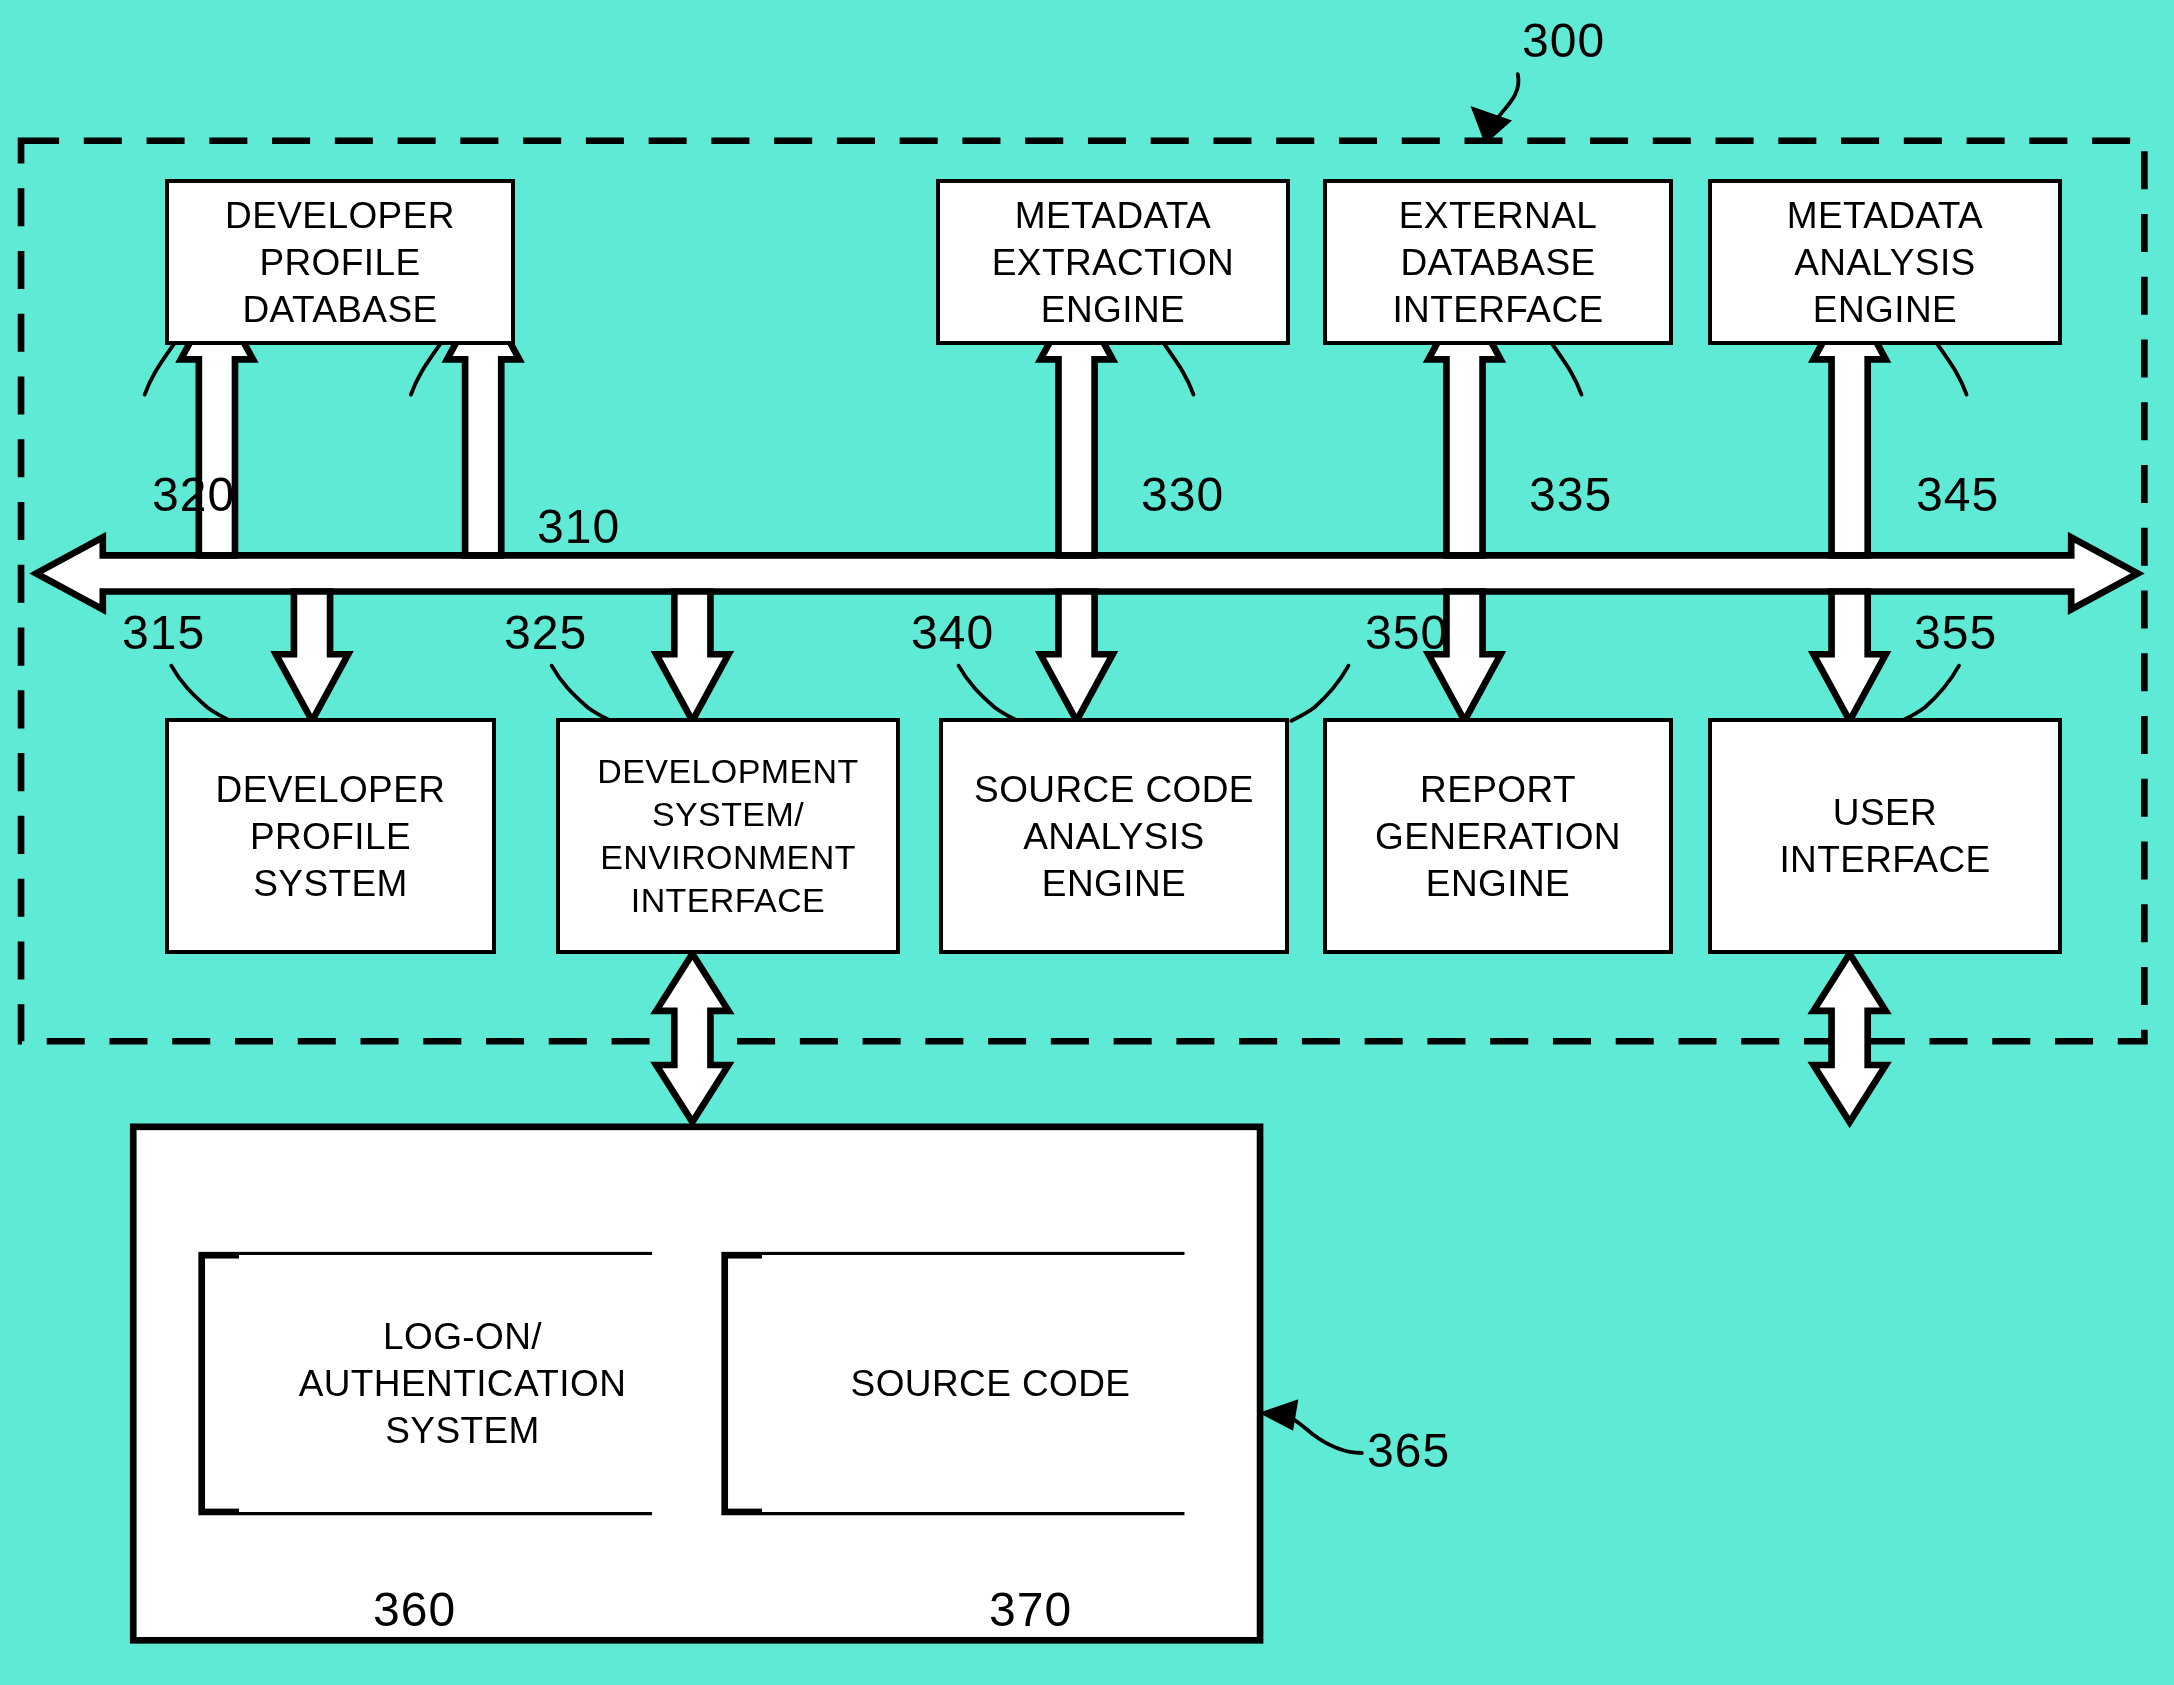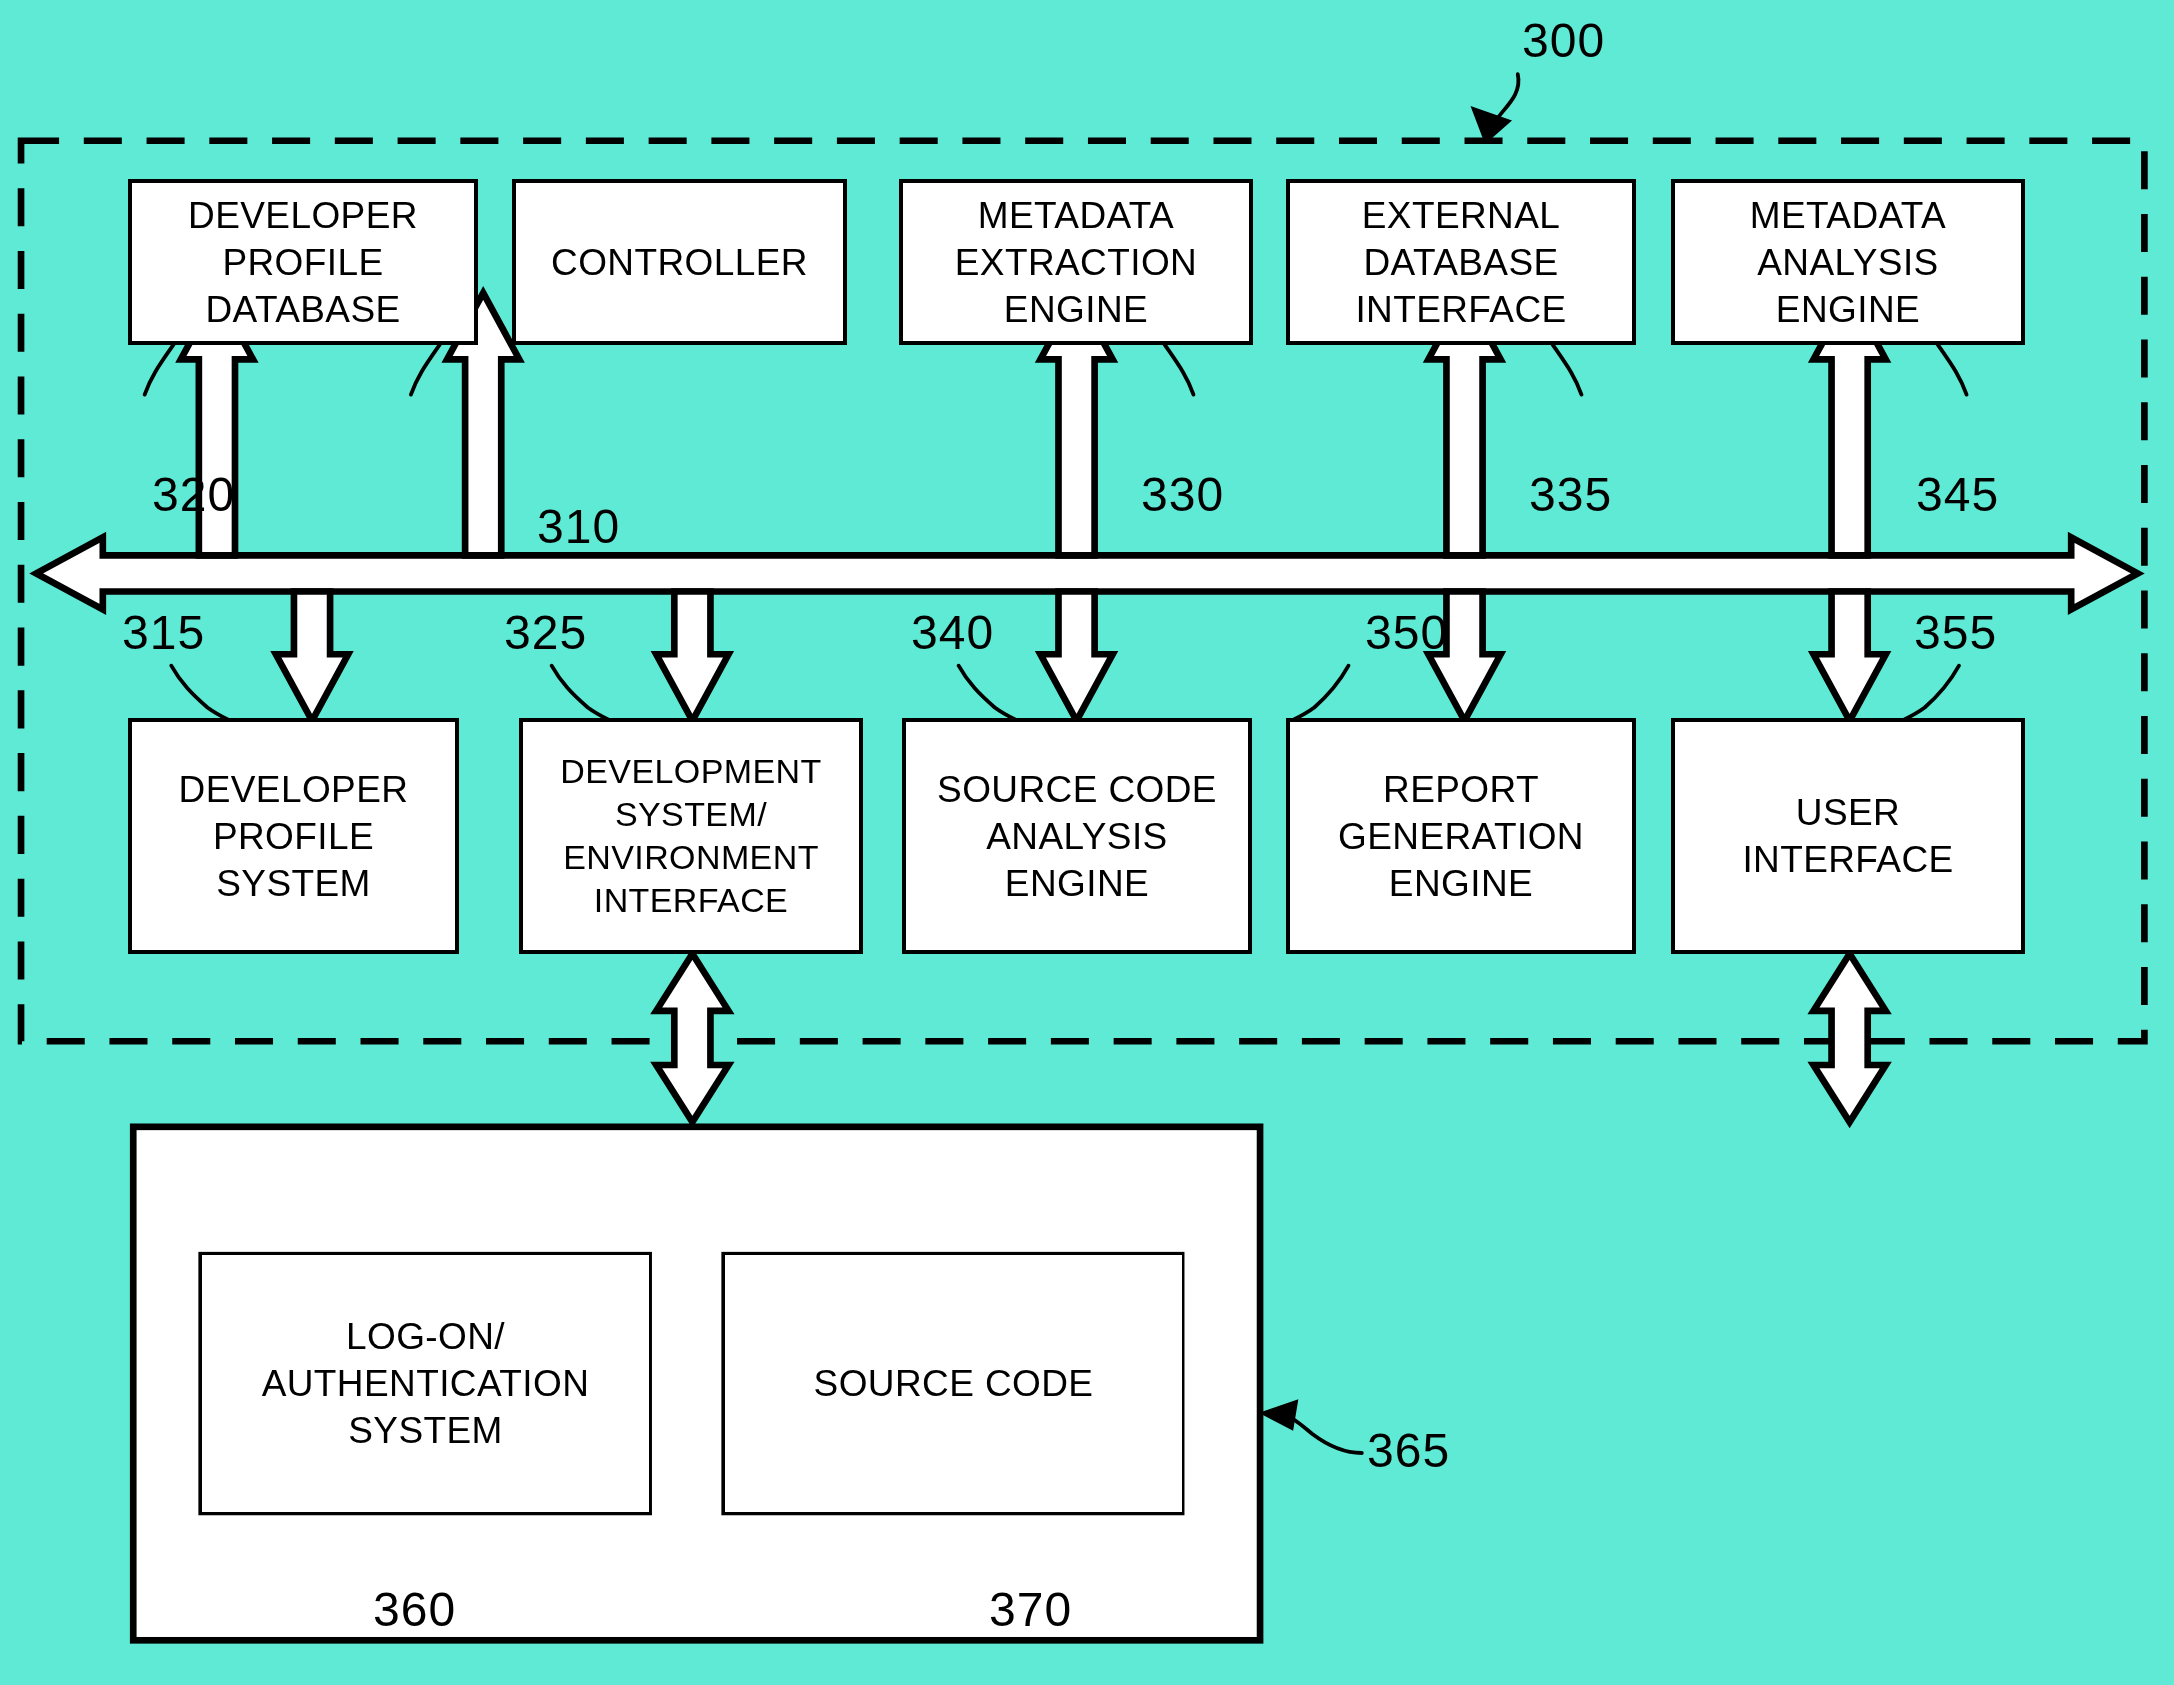--- a/index.html
+++ b/index.html
@@ -24,20 +24,21 @@
   
   .box{
     position:absolute;
     box-sizing:border-box;
     border:4.8px solid #000000;
     background:#ffffff;
     display:flex;
     align-items:center;
     justify-content:center;
     text-align:center;
+    margin-left:37px;
   }
   .box .lbl{
     font-size:37px;
     line-height:47px;
     letter-spacing:0.4px;
     white-space:pre-line;
     font-weight:400;
   }
   .box.small .lbl{
     font-size:34px;
@@ -183,23 +184,20 @@
   </svg>
 
   <div class="ref" style="left:1522px; top:17px;">300</div>
 
   <div class="box" style="left:128px; top:179px; width:350px; height:166px;">
     <span class="lbl">DEVELOPER
 PROFILE
 DATABASE</span>
   </div>
 
-  <div class="box" style="left:512px; top:179px; width:335px; height:166px;">
-    <span class="lbl">CONTROLLER</span>
-  </div>
 
   <div class="box" style="left:899px; top:179px; width:354px; height:166px;">
     <span class="lbl">METADATA
 EXTRACTION
 ENGINE</span>
   </div>
 
   <div class="box" style="left:1286px; top:179px; width:350px; height:166px;">
     <span class="lbl">EXTERNAL
 DATABASE

